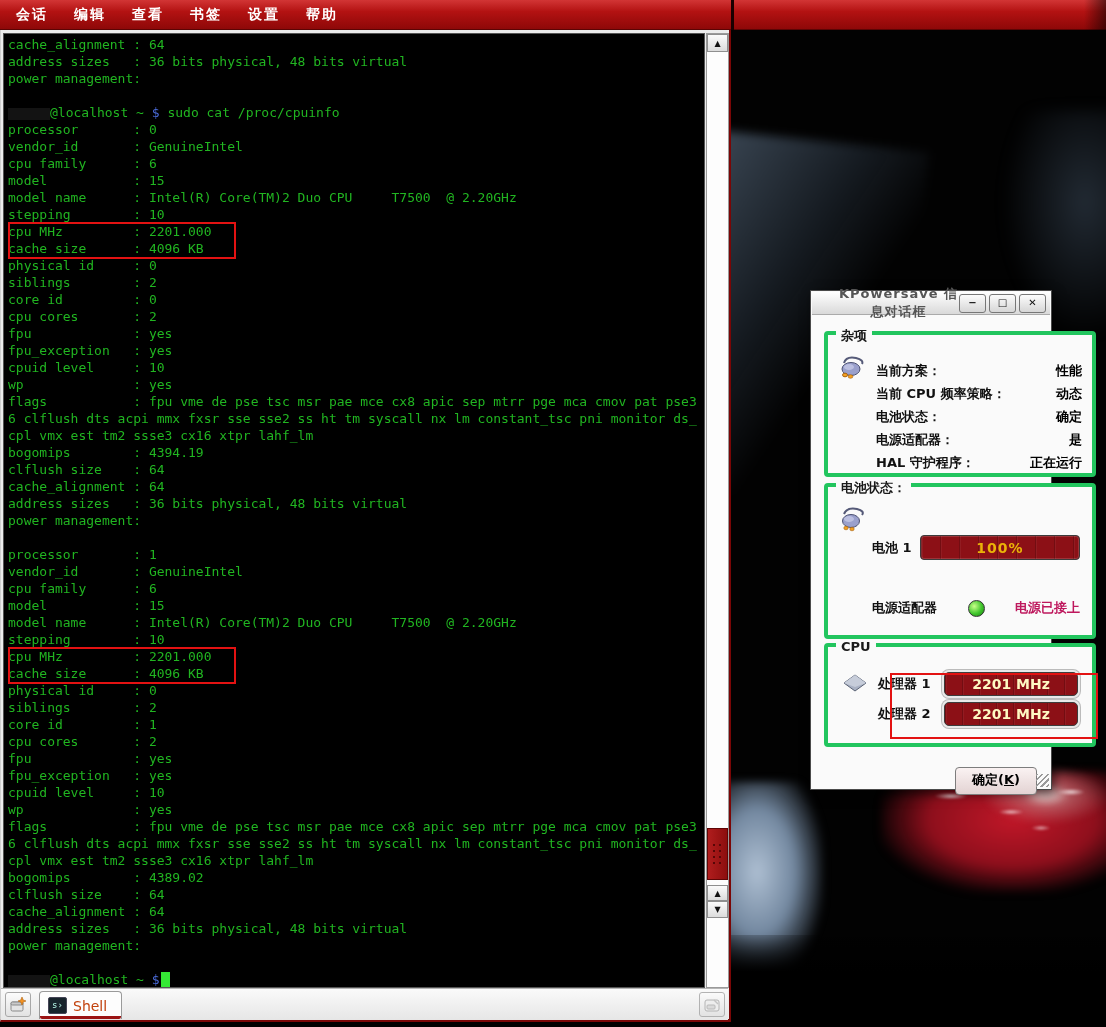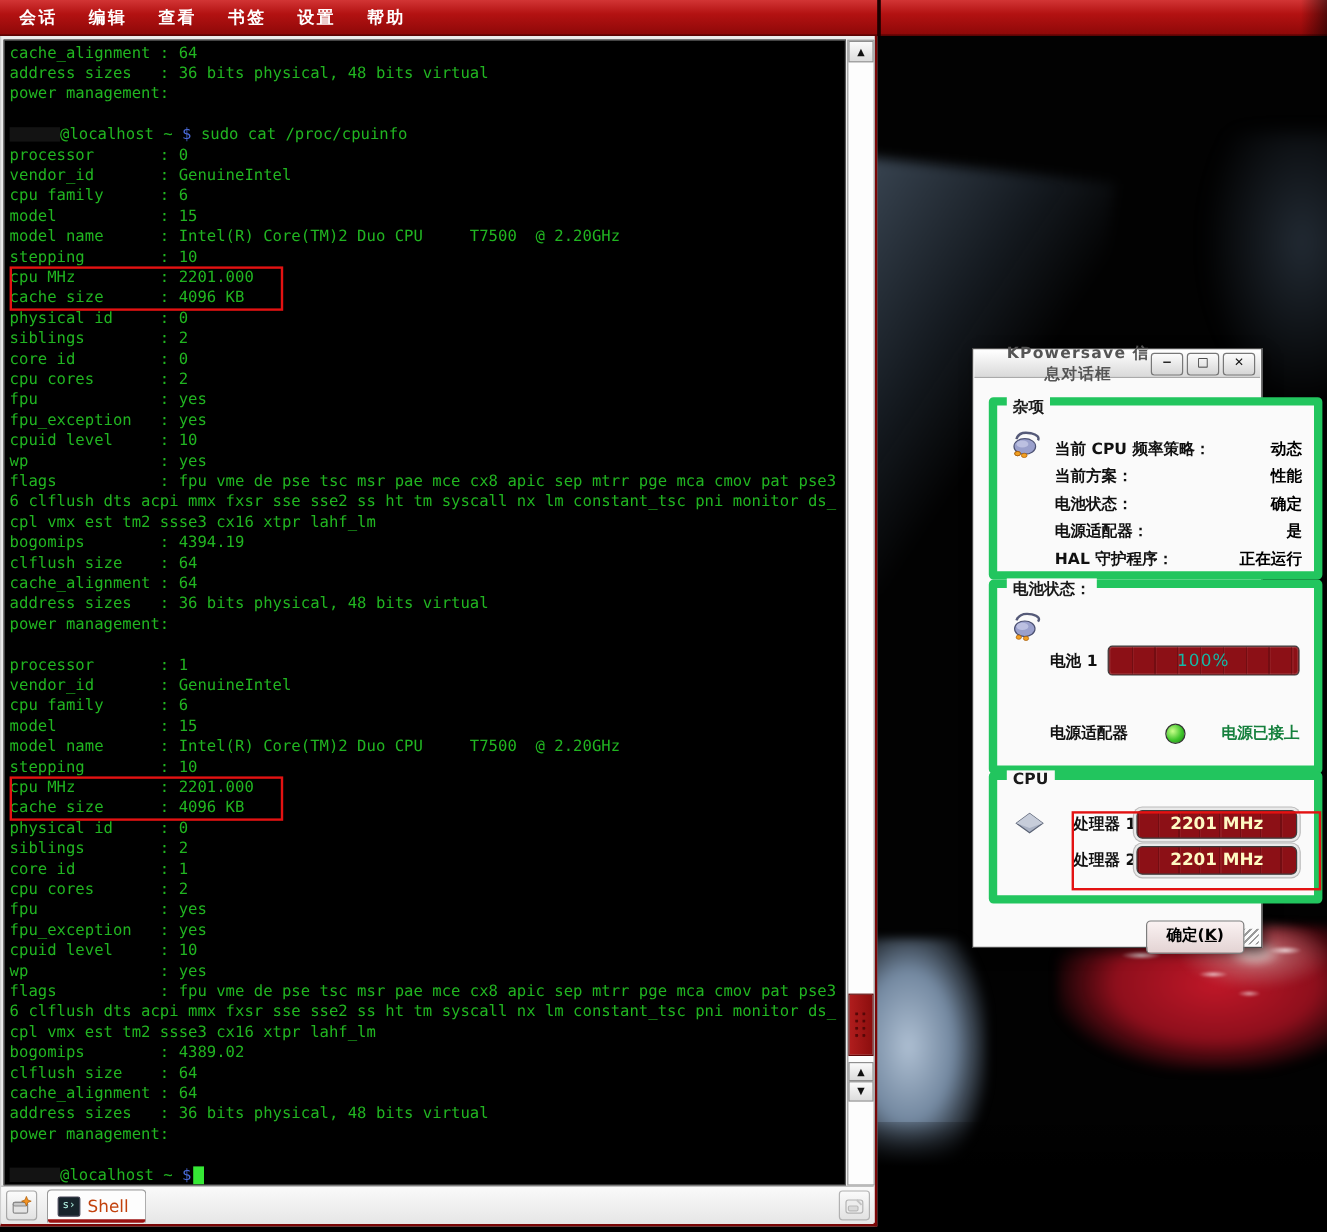--- a/index.html
+++ b/index.html
@@ -94,46 +94,46 @@
   .titlebar{position:absolute;left:1px;top:1px;right:1px;height:22px;
     background:linear-gradient(#ffffff,#d9d9d9);border-bottom:1px solid #aaa;
     display:flex;align-items:center;cursor:default;}
   .title-text{flex:1;text-align:center;color:#555;font-size:13px;font-weight:700;
     letter-spacing:1px;padding-left:26px;}
   .win-btns{display:flex;gap:3px;padding-right:4px;}
   .win-btn{width:25px;height:17px;border:1px solid #777;border-radius:3px;
     background:linear-gradient(#fcfcfc,#d6d6d6);font-size:10px;font-weight:700;color:#111;
     text-align:center;line-height:16px;cursor:pointer;}
 
-  .group{position:absolute;border:7px solid #22c55e;border-radius:4px;background:#fafafa;text-align:right;}
+  .group{position:absolute;border:4px solid #22c55e;border-radius:4px;background:#fafafa;}
   .group-label{position:absolute;top:-8px;left:8px;background:#fafafa;padding:0 5px;
     font-size:13px;font-weight:700;color:#1a1a1a;}
   .g-misc{left:13px;top:40px;width:264px;height:138px;}
   .g-batt{left:13px;top:192px;width:264px;height:148px;}
   .g-cpu{left:13px;top:352px;width:264px;height:96px;}
 
   .misc-rows{position:absolute;left:48px;top:24px;right:10px;}
   .misc-row{display:flex;justify-content:space-between;height:23px;align-items:center;}
   .misc-row .lbl{font-size:13px;font-weight:600;color:#111;}
   .misc-row .val{font-size:13px;font-weight:800;color:#000;}
 
   .plug-icon{position:absolute;left:10px;top:20px;width:30px;height:26px;}
   .batt-row{position:absolute;left:44px;top:48px;right:12px;display:flex;align-items:center;}
   .batt-name{font-size:13px;font-weight:600;color:#111;margin-right:8px;}
   .pbar{flex:1;height:23px;background:#8c1016;border:1px solid #3c3c3c;border-radius:4px;
     box-shadow:inset 0 0 0 1px rgba(255,255,255,.15);position:relative;overflow:hidden;}
   .pbar::before{content:"";position:absolute;inset:0;
     background:repeating-linear-gradient(90deg,rgba(0,0,0,.18) 0 1px,rgba(255,255,255,.05) 1px 2px,rgba(0,0,0,0) 2px 19px);}
   .pbar .ptext{position:absolute;inset:0;display:flex;align-items:center;justify-content:center;
-    color:#14b8a6;font-size:14px;font-weight:400;letter-spacing:1px;}
+    color:#eab308;font-size:14px;font-weight:700;letter-spacing:1px;}
   .ac-row{position:absolute;left:44px;top:112px;right:12px;display:flex;align-items:center;justify-content:space-between;}
   .ac-lbl{font-size:13px;font-weight:600;color:#111;}
   .led{width:15px;height:15px;border-radius:50%;border:1px solid #333;
     background:radial-gradient(circle at 35% 35%,#c9ff8a,#3fc52c 55%,#1c7c12);}
-  .ac-status{font-size:13px;font-weight:700;color:#15803d;}
+  .ac-status{font-size:13px;font-weight:700;color:#be185d;}
 
   .cpu-icon{position:absolute;left:14px;top:26px;width:26px;height:22px;}
   .cpu-rows{position:absolute;left:50px;top:22px;}
   .cpu-row{display:flex;align-items:center;height:30px;}
   .cpu-row .lbl{width:66px;font-size:13px;font-weight:600;color:#111;}
   .cpu-bar{width:132px;height:22px;background:#8c1016;border:1px solid #3c3c3c;border-radius:5px;
     position:relative;overflow:hidden;box-shadow:0 0 0 2px #e9e9e9,0 0 0 3px #bbb;}
   .cpu-bar::before{content:"";position:absolute;inset:0;
     background:repeating-linear-gradient(90deg,rgba(0,0,0,.18) 0 1px,rgba(255,255,255,.05) 1px 2px,rgba(0,0,0,0) 2px 17px);}
   .cpu-bar .ptext{position:absolute;inset:0;display:flex;align-items:center;justify-content:center;
@@ -221,26 +221,26 @@
     <svg class="plug-icon" viewBox="0 0 30 26">
       <path d="M6 8 Q8 1 18 3 Q26 5 24 9" fill="none" stroke="#555a78" stroke-width="2"></path>
       <ellipse cx="13" cy="14" rx="9" ry="6.5" fill="#9aa0cc" stroke="#4c5172" stroke-width="1"></ellipse>
       <ellipse cx="11" cy="12" rx="5" ry="3" fill="#c4c8e6" opacity="0.8"></ellipse>
       <ellipse cx="7" cy="20" rx="2.4" ry="1.8" fill="#f2a javascript022" stroke="#a85e08" stroke-width="0.6"></ellipse>
       <ellipse cx="7" cy="20" rx="2.4" ry="1.8" fill="#f2a022" stroke="#a85e08" stroke-width="0.6"></ellipse>
       <ellipse cx="12.5" cy="21.5" rx="2.4" ry="1.8" fill="#f2a022" stroke="#a85e08" stroke-width="0.6"></ellipse>
     </svg>
     <div class="misc-rows">
         <div class="misc-row">
+          <span class="lbl">当前方案：</span>
+          <span class="val">性能</span>
+        </div>
+        <div class="misc-row">
           <span class="lbl">当前 CPU 频率策略：</span>
           <span class="val">动态</span>
-        </div>
-        <div class="misc-row">
-          <span class="lbl">当前方案：</span>
-          <span class="val">性能</span>
         </div>
         <div class="misc-row">
           <span class="lbl">电池状态：</span>
           <span class="val">确定</span>
         </div>
         <div class="misc-row">
           <span class="lbl">电源适配器：</span>
           <span class="val">是</span>
         </div>
         <div class="misc-row">

